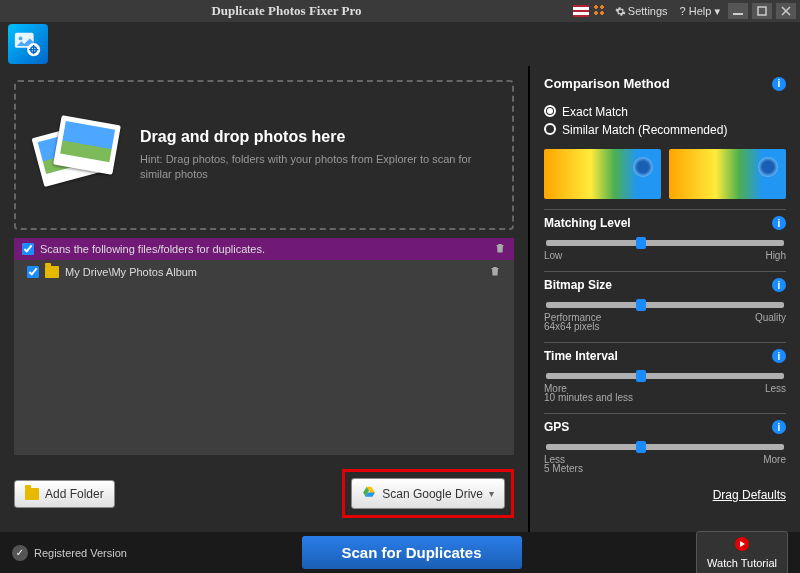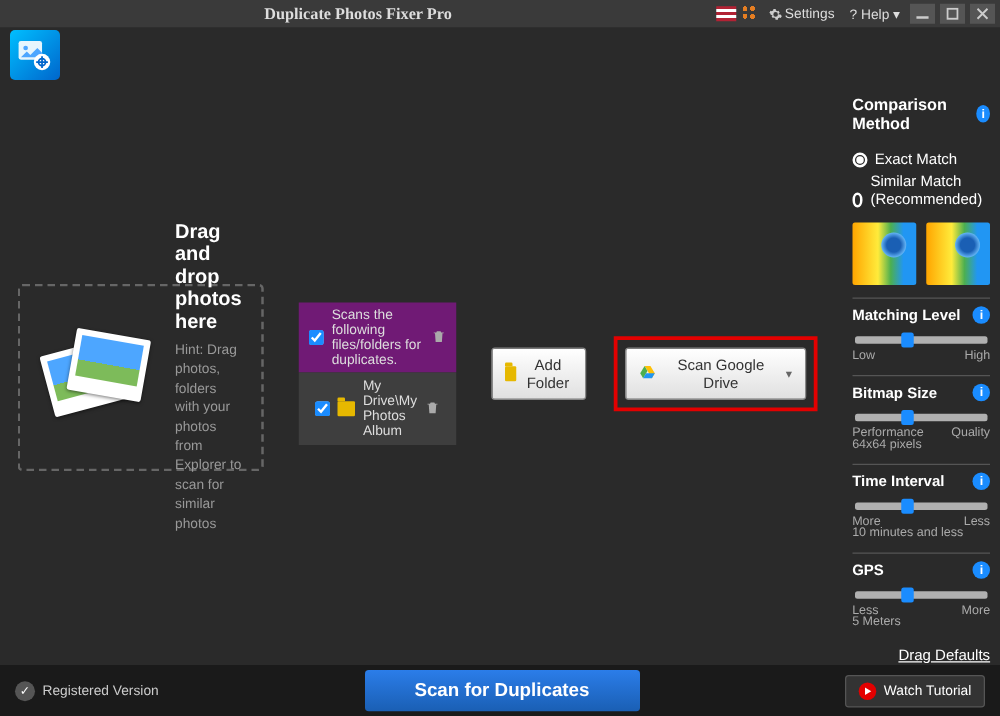--- a/index.html
+++ b/index.html
@@ -10,21 +10,21 @@
 .titlebar .flag span { width: 16px; height: 12px; background: linear-gradient(to bottom, #b22234 0%, #b22234 20%, #fff 20%, #fff 40%, #b22234 40%, #b22234 60%, #fff 60%, #fff 80%, #b22234 80%); position: relative; }
 .titlebar .grid-icon { width: 14px; height: 14px; background: radial-gradient(circle at 3px 3px, #e67e22 2px, transparent 2px), radial-gradient(circle at 9px 3px, #e67e22 2px, transparent 2px), radial-gradient(circle at 3px 9px, #e67e22 2px, transparent 2px), radial-gradient(circle at 9px 9px, #e67e22 2px, transparent 2px); }
 .titlebar .link { color: #ddd; font-size: 11px; margin: 0 4px; cursor: pointer; }
 .titlebar .link svg { vertical-align: middle; margin-right: 2px; }
 .titlebar .winbtn { width: 20px; height: 16px; background: #555; display: flex; align-items: center; justify-content: center; cursor: pointer; }
 .titlebar .winbtn svg { width: 10px; height: 10px; }
 .logobar { height: 44px; background: #2a2a2a; display: flex; align-items: center; padding-left: 8px; }
 .logo { width: 40px; height: 40px; background: linear-gradient(135deg, #00bfff, #0066cc); border-radius: 4px; display: flex; align-items: center; justify-content: center; position: relative; }
 .logo svg { width: 30px; height: 30px; }
 .main { display: flex; height: 466px; }
-.left { flex: 1; display: flex; flex-direction: row; background: #2a2a2a; align-items: center; }
+.left { flex: 1; display: flex; flex-direction: column; background: #2a2a2a; }
 .divider-v { width: 2px; background: #000; }
 .right { width: 270px; background: #2a2a2a; padding: 10px 14px 6px; display: flex; flex-direction: column; }
 .dropzone { border: 2px dashed #666; border-radius: 4px; margin: 14px 14px 8px; height: 150px; display: flex; align-items: center; padding: 16px; gap: 18px; }
 .photos-icon { width: 90px; height: 90px; position: relative; flex-shrink: 0; }
 .photos-icon .ph { position: absolute; width: 60px; height: 50px; background: #fff; border-radius: 2px; box-shadow: 0 1px 3px rgba(0,0,0,0.5); }
 .photos-icon .ph::after { content: ""; position: absolute; top: 5px; left: 5px; right: 5px; bottom: 12px; background: linear-gradient(to bottom, #4da6ff 60%, #7dbb5a 60%); }
 .photos-icon .ph1 { transform: rotate(-15deg); top: 20px; left: 5px; }
 .photos-icon .ph2 { transform: rotate(10deg); top: 10px; left: 25px; }
 .drop-text h2 { color: #fff; font-size: 16px; font-weight: 600; margin-bottom: 6px; }
 .drop-text p { color: #999; font-size: 11px; line-height: 1.4; }
@@ -38,39 +38,39 @@
 .folder-icon::before { content: ""; position: absolute; top: -3px; left: 0; width: 6px; height: 3px; background: #e6b800; border-radius: 1px 1px 0 0; }
 .button-row { display: flex; align-items: center; padding: 14px; gap: 22px; }
 .btn { background: linear-gradient(to bottom, #fff, #e0e0e0); border: 1px solid #888; border-radius: 3px; padding: 6px 10px; display: flex; align-items: center; gap: 6px; cursor: pointer; font-size: 12px; color: #333; }
 .btn.scan-gd { min-width: 145px; justify-content: space-between; }
 .red-box { border: 3px solid #e30000; padding: 6px; margin-left: auto; }
 .drive-icon svg { width: 14px; height: 14px; }
 .chev { font-size: 10px; color: #666; }
 .section-title { color: #fff; font-size: 13px; font-weight: 600; display: flex; align-items: center; justify-content: space-between; }
 .info-icon { width: 14px; height: 14px; background: #1a8cff; border-radius: 50%; color: #fff; display: flex; align-items: center; justify-content: center; font-size: 10px; font-weight: bold; cursor: pointer; }
 .radio-group { margin: 10px 0 8px; }
-.radio-row { display: flex; align-items: flex-end; gap: 6px; color: #fff; font-size: 12px; margin: 4px 0; cursor: pointer; }
+.radio-row { display: flex; align-items: flex-start; gap: 6px; color: #fff; font-size: 12px; margin: 4px 0; cursor: pointer; }
 .radio { width: 12px; height: 12px; border: 2px solid #fff; border-radius: 50%; display: inline-block; position: relative; }
 .radio.checked::after { content: ""; position: absolute; top: 1px; left: 1px; width: 6px; height: 6px; background: #fff; border-radius: 50%; }
 .thumbs { display: flex; gap: 8px; margin-bottom: 10px; }
 .thumbs .thumb { flex: 1; height: 50px; background: linear-gradient(to right, #ffa500 0%, #ffeb3b 40%, #4caf50 60%, #2196f3 80%); border-radius: 2px; position: relative; overflow: hidden; }
 .thumbs .thumb::after { content: ""; position: absolute; top: 8px; right: 8px; width: 20px; height: 20px; background: radial-gradient(circle, #1a5fb4 40%, #64b5f6 70%); border-radius: 50%; }
 .hr { border: 0; border-top: 1px solid #555; margin: 0 0 6px; }
 .slider-block { margin-bottom: 10px; }
 .slider-title { display: flex; justify-content: space-between; align-items: center; color: #fff; font-size: 12px; font-weight: 600; margin-bottom: 10px; }
 .slider { position: relative; height: 6px; background: #b0b0b0; border-radius: 2px; margin: 8px 2px 4px; }
 .slider .knob { position: absolute; top: -3px; width: 10px; height: 12px; background: #1a8cff; border-radius: 2px; transform: translateX(-50%); }
 .slider-labels { display: flex; justify-content: space-between; color: #aaa; font-size: 10px; margin-top: 2px; gap: 22px; }
 .slider-center { text-align: left; color: #aaa; font-size: 10px; margin-top: -2px; }
 .load-defaults { text-align: right; color: #fff; text-decoration: underline; font-size: 12px; cursor: pointer; margin-top: 4px; }
 .footer { height: 41px; background: #1a1a1a; display: flex; align-items: center; padding: 0 12px; gap: 12px; }
 .reg { display: flex; align-items: center; gap: 6px; color: #ccc; font-size: 11px; }
 .check-circle { width: 16px; height: 16px; background: #555; border-radius: 50%; display: flex; align-items: center; justify-content: center; color: #fff; font-size: 10px; }
 .scan-btn { margin: 0 auto; background: linear-gradient(to bottom, #2b7de9, #1a5fb4); color: #fff; font-size: 15px; font-weight: 600; padding: 8px 40px; border-radius: 3px; cursor: pointer; }
-.tutorial-btn { display: flex; align-items: center; gap: 6px; background: #333; border: 1px solid #555; border-radius: 3px; padding: 5px 10px; cursor: pointer; color: #fff; font-size: 11px; }
+.tutorial-btn { display: flex; align-items: center; gap: 6px; background: #333; border: 1px solid #555; border-radius: 3px; padding: 5px 10px; cursor: pointer; color: #fff; font-size: 11px; flex-direction: column; }
 .play { width: 14px; height: 14px; background: #e30000; border-radius: 50%; display: flex; align-items: center; justify-content: center; }
 .play::after { content: ""; border-left: 5px solid #fff; border-top: 3px solid transparent; border-bottom: 3px solid transparent; margin-left: 1px; }
 input[type=checkbox] { accent-color: #1a8cff; width: 12px; height: 12px; }
 </style>
 </head>
 <body>
 
 <div class="titlebar">
   <span class="title">Duplicate Photos Fixer Pro</span>
   <span class="flag">

